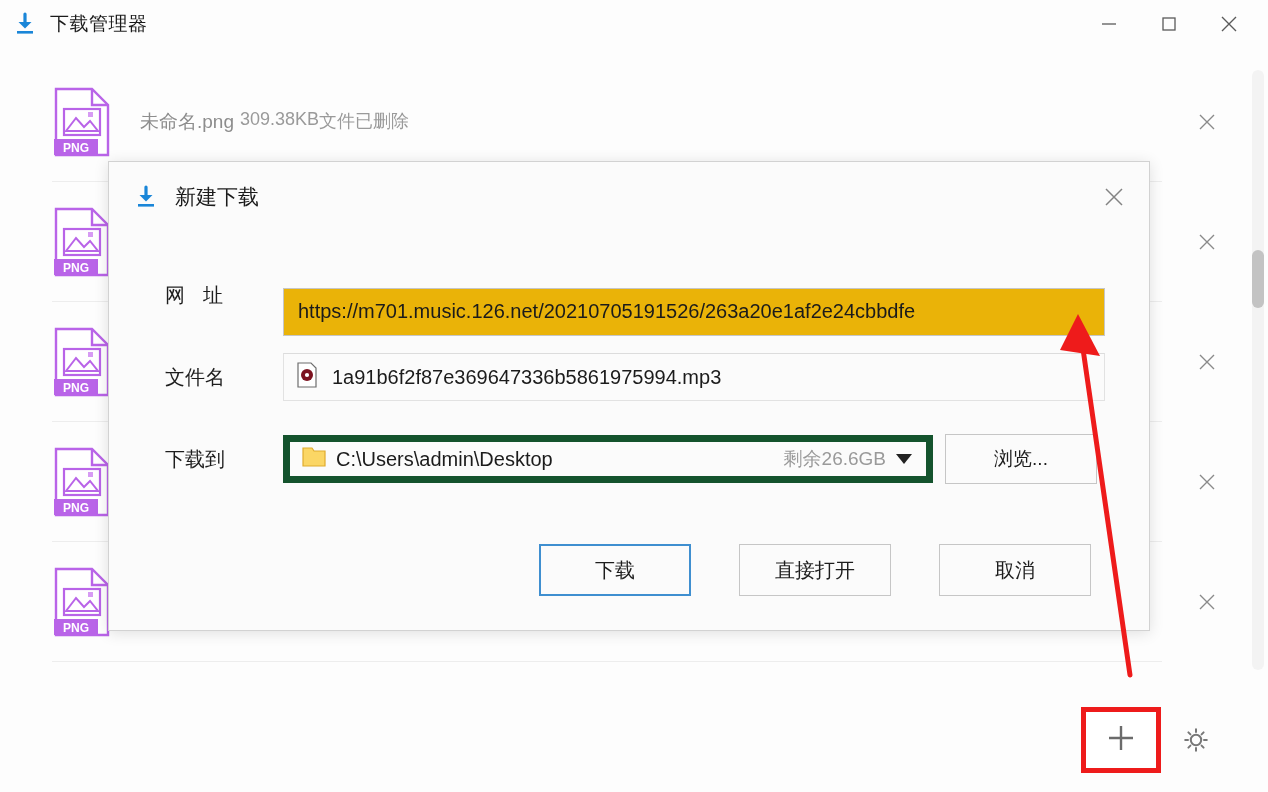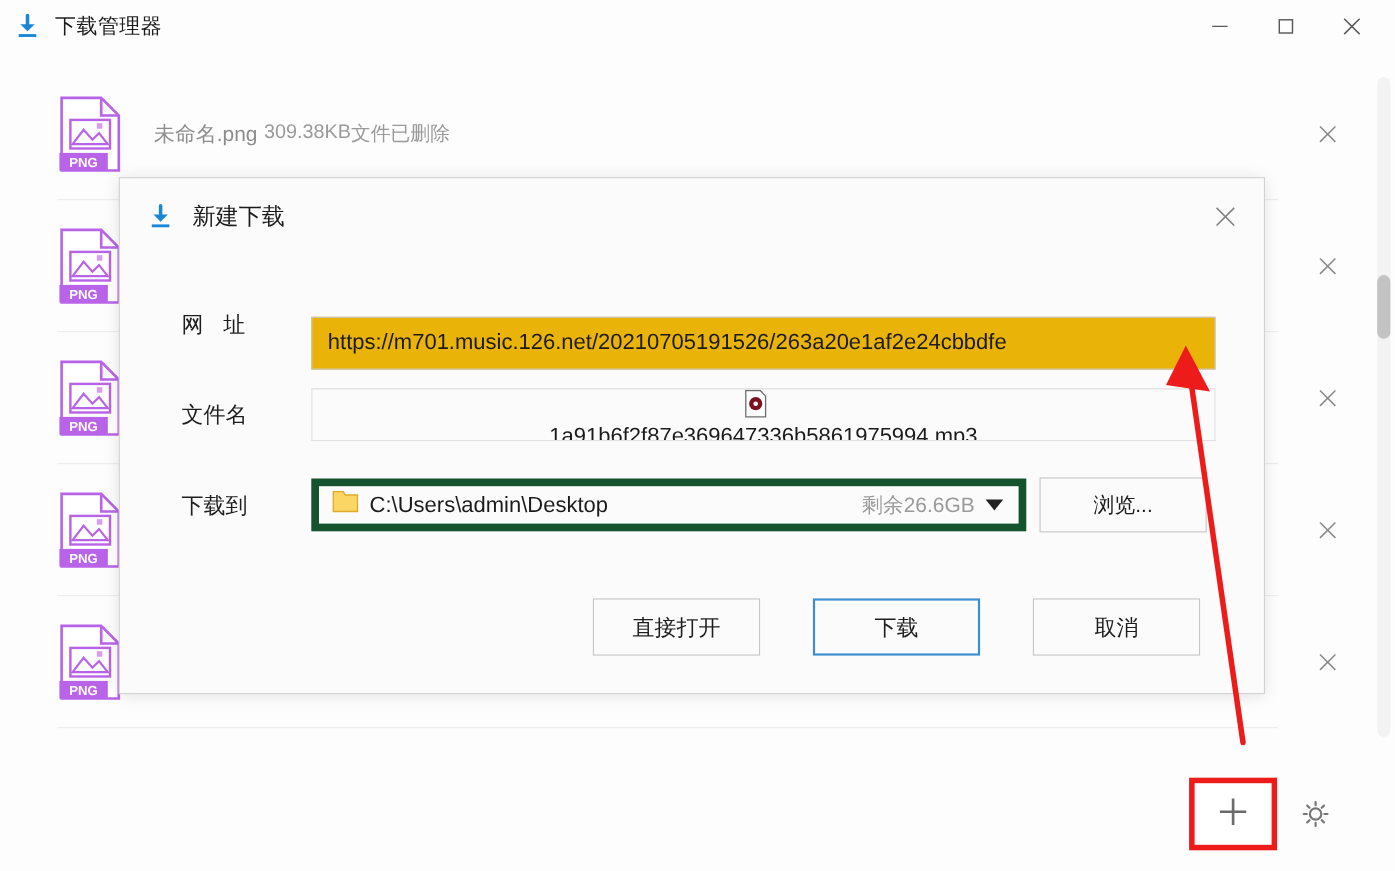--- a/index.html
+++ b/index.html
@@ -179,21 +179,21 @@
   }
   .name-input {
     width: 822px; height: 48px;
     box-sizing: border-box;
     border: 1px solid #e2e2e2;
     border-top-color: #dcdcdc;
     background: #fbfbfb;
     display: flex; align-items: center;
     padding: 0 12px;
     font-size: 20px; color: #1b1b1b;
-    white-space: nowrap; overflow: hidden; flex-direction: column;
+    white-space: nowrap; overflow: hidden;
   }
   .mp3-icon { flex: 0 0 auto; margin-right: 14px; }
 
   .path-input {
     width: 650px; height: 48px;
     box-sizing: border-box;
     border: 7px solid #14532d;
     background: #fbfbfb;
     display: flex; align-items: center;
     padding: 0 10px;
@@ -501,25 +501,25 @@
         <span class="path-text">C:\Users\admin\Desktop</span>
         <span class="free-space">剩余26.6GB</span>
         <span class="caret-down"></span>
       </span>
       <span class="browse-btn">
         <span>浏览...</span>
       </span>
     </div>
 
     <div class="dlg-buttons">
+      <span class="dlg-btn primary">
+        <span>下载</span>
+      </span>
       <span class="dlg-btn">
         <span>直接打开</span>
-      </span>
-      <span class="dlg-btn primary">
-        <span>下载</span>
       </span>
       <span class="dlg-btn">
         <span>取消</span>
       </span>
     </div>
 
   </div>
 
   <svg class="arrow-svg" viewBox="0 0 140 390">
     <path d="M110 375 L62 42" stroke="#ee1b1b" stroke-width="5" stroke-linecap="round" fill="none"></path>

